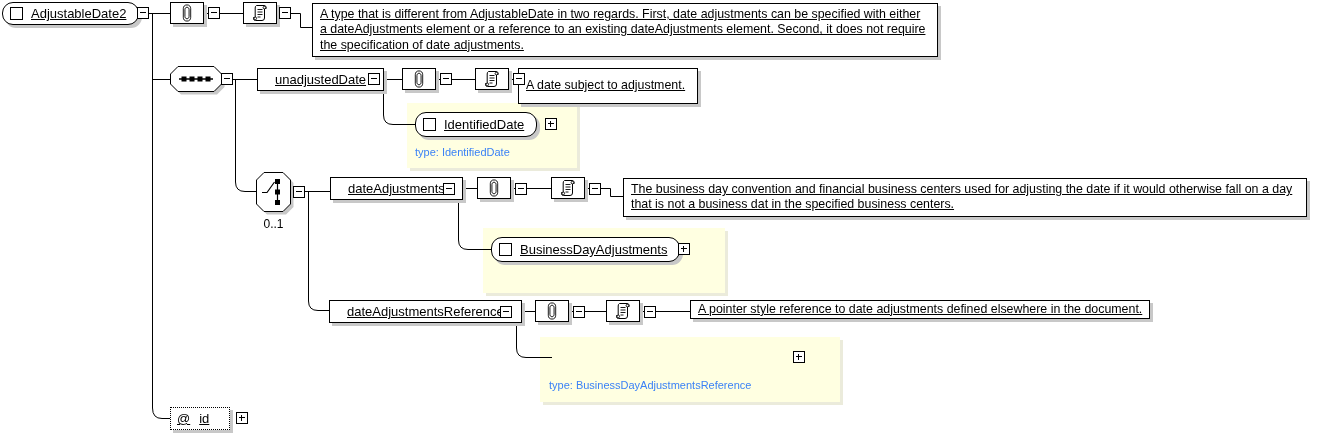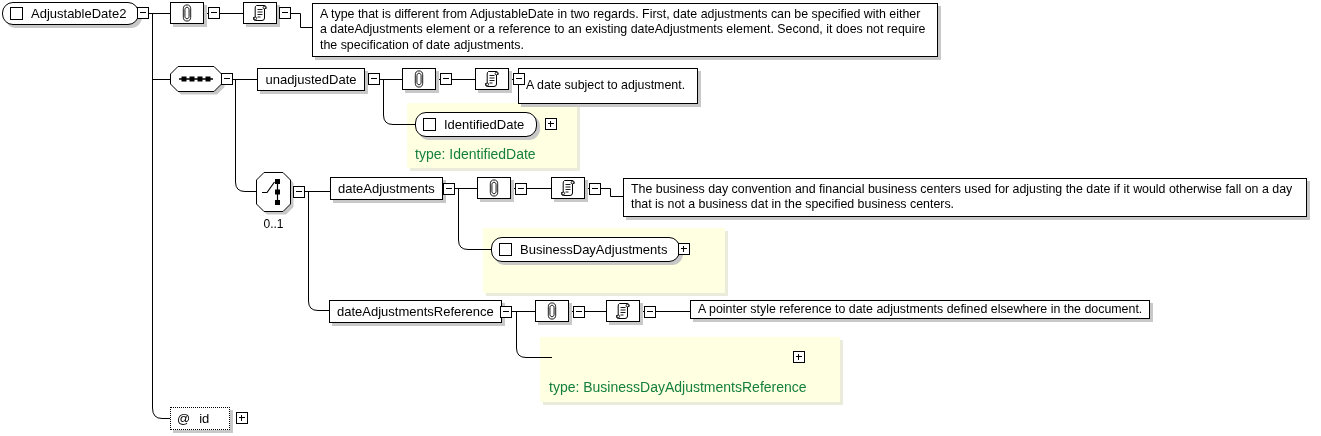--- a/index.html
+++ b/index.html
@@ -9,38 +9,38 @@
   }
   
   .ylw{position:absolute;background:#ffffe1;box-shadow:3px 3px 0 #ebebdb;z-index:0;}
   #wires{position:absolute;left:0;top:0;z-index:1;}
   .node{z-index:2;}
   .tgl{z-index:3;}
 
   
   .rect,.pill,.iconbox,.docbox,.attrbox{
     position:absolute;background:#fff;border:1px solid #000;box-shadow:3px 3px 0 #c8c8c8;
-    box-sizing:border-box;display:flex;align-items:center;
+    box-sizing:border-box;display:flex;align-items:center;text-decoration:underline;
   }
-  .rect{height:23px;justify-content:center;padding:0 7px;white-space:nowrap;}
+  .rect{height:23px;justify-content:center;padding:0 17px;white-space:nowrap;}
   .pill{height:25px;border-radius:11px;padding:0 12px 0 7px;white-space:nowrap;}
   .pill .sq{margin-right:8px;}
   .sq{width:13px;height:13px;border:1px solid #000;background:#fff;box-sizing:border-box;flex:0 0 auto;}
   .iconbox{width:34px;height:22px;justify-content:center;}
   .docbox{padding:3px 7px;font-size:12.4px;line-height:15.4px;align-items:flex-start;}
   .docbox.one{align-items:center;padding:0 7px;white-space:nowrap;}
   .attrbox{height:23px;border:1px dotted #000;padding:0 6px;white-space:nowrap;}
   .attrbox .at{margin-right:9px;}
 
   
   .tgl{position:absolute;width:12px;height:12px;background:#fff;border:1px solid #000;box-sizing:border-box;cursor:pointer;}
   .tgl::before{content:"";position:absolute;left:2px;right:2px;top:4px;border-top:1px solid #000;}
   .tgl.plus::after{content:"";position:absolute;top:2px;bottom:2px;left:4px;border-left:1px solid #000;}
 
-  .typenote{position:absolute;font-size:14px;color:#15803d;white-space:nowrap;z-index:2;}
+  .typenote{position:absolute;font-size:11px;color:#3b82f6;white-space:nowrap;z-index:2;}
   .card{position:absolute;font-size:12px;color:#000000;text-align:center;z-index:2;}
   .compositor{position:absolute;z-index:2;}
   svg{display:block;}
 </style>
 </head>
 <body>
 
 <div id="canvas">
 
   <div class="ylw" style="left:407px;top:103px;width:170px;height:65px;"></div>

